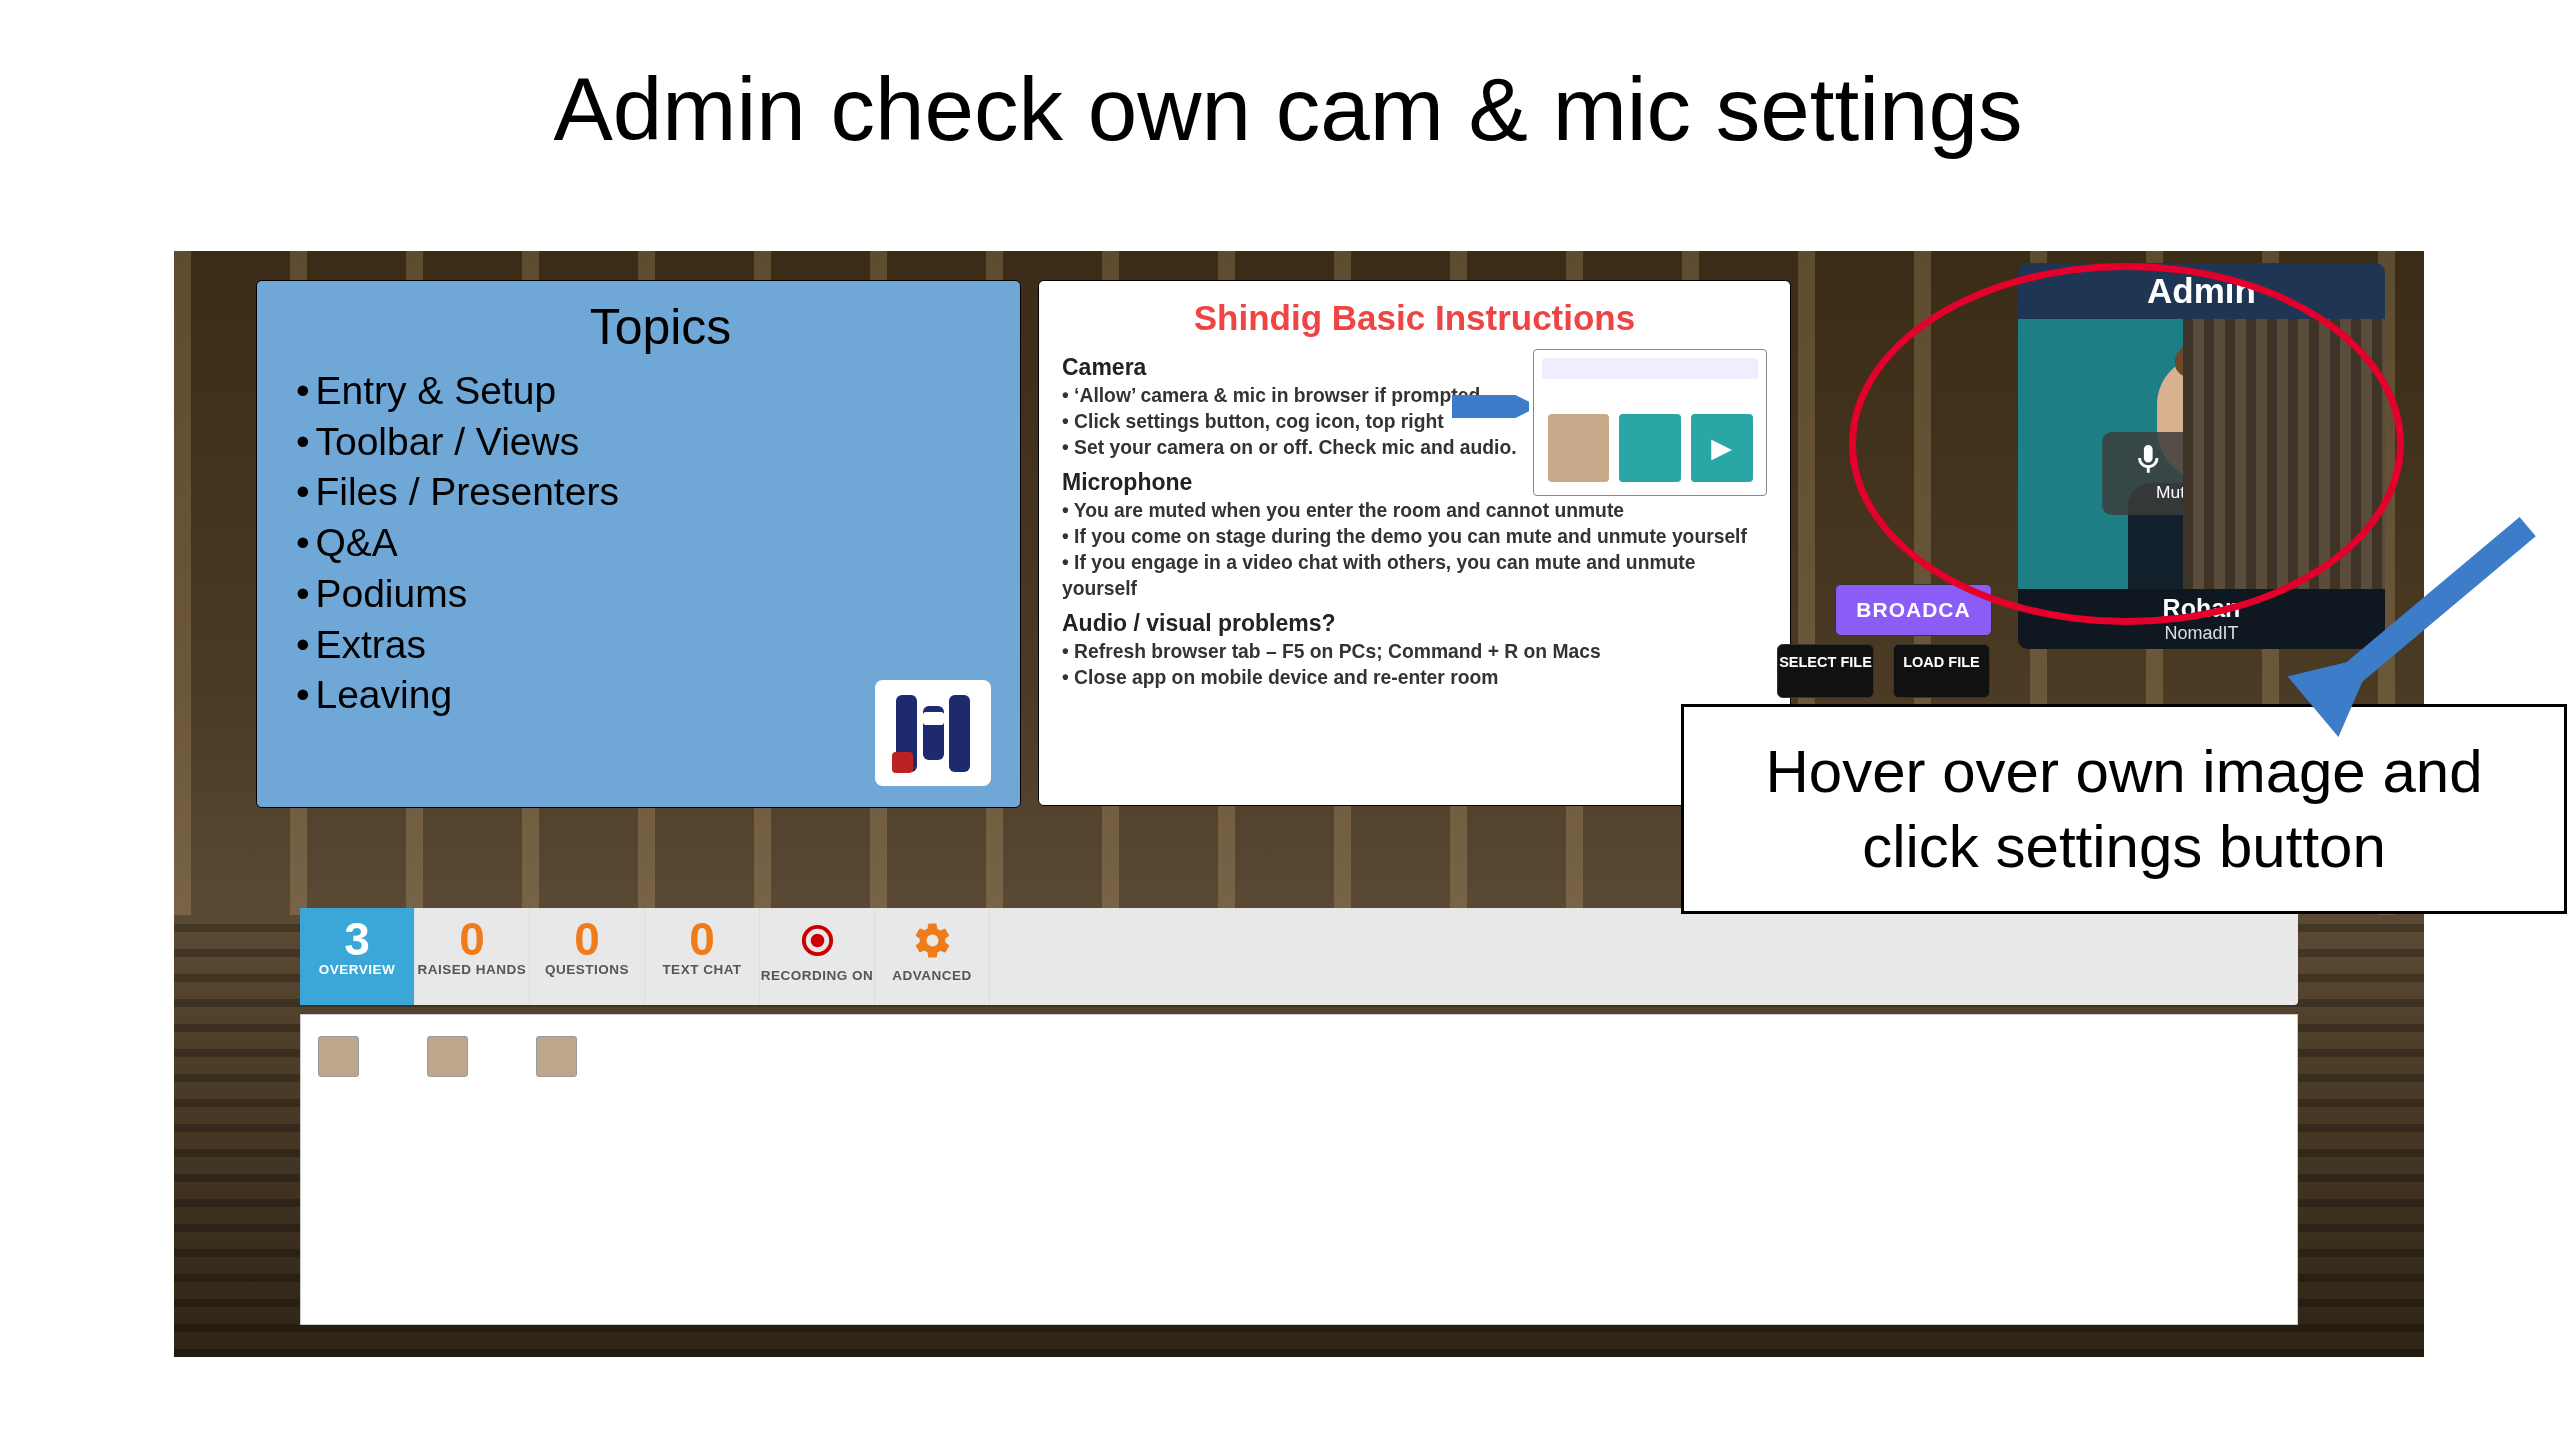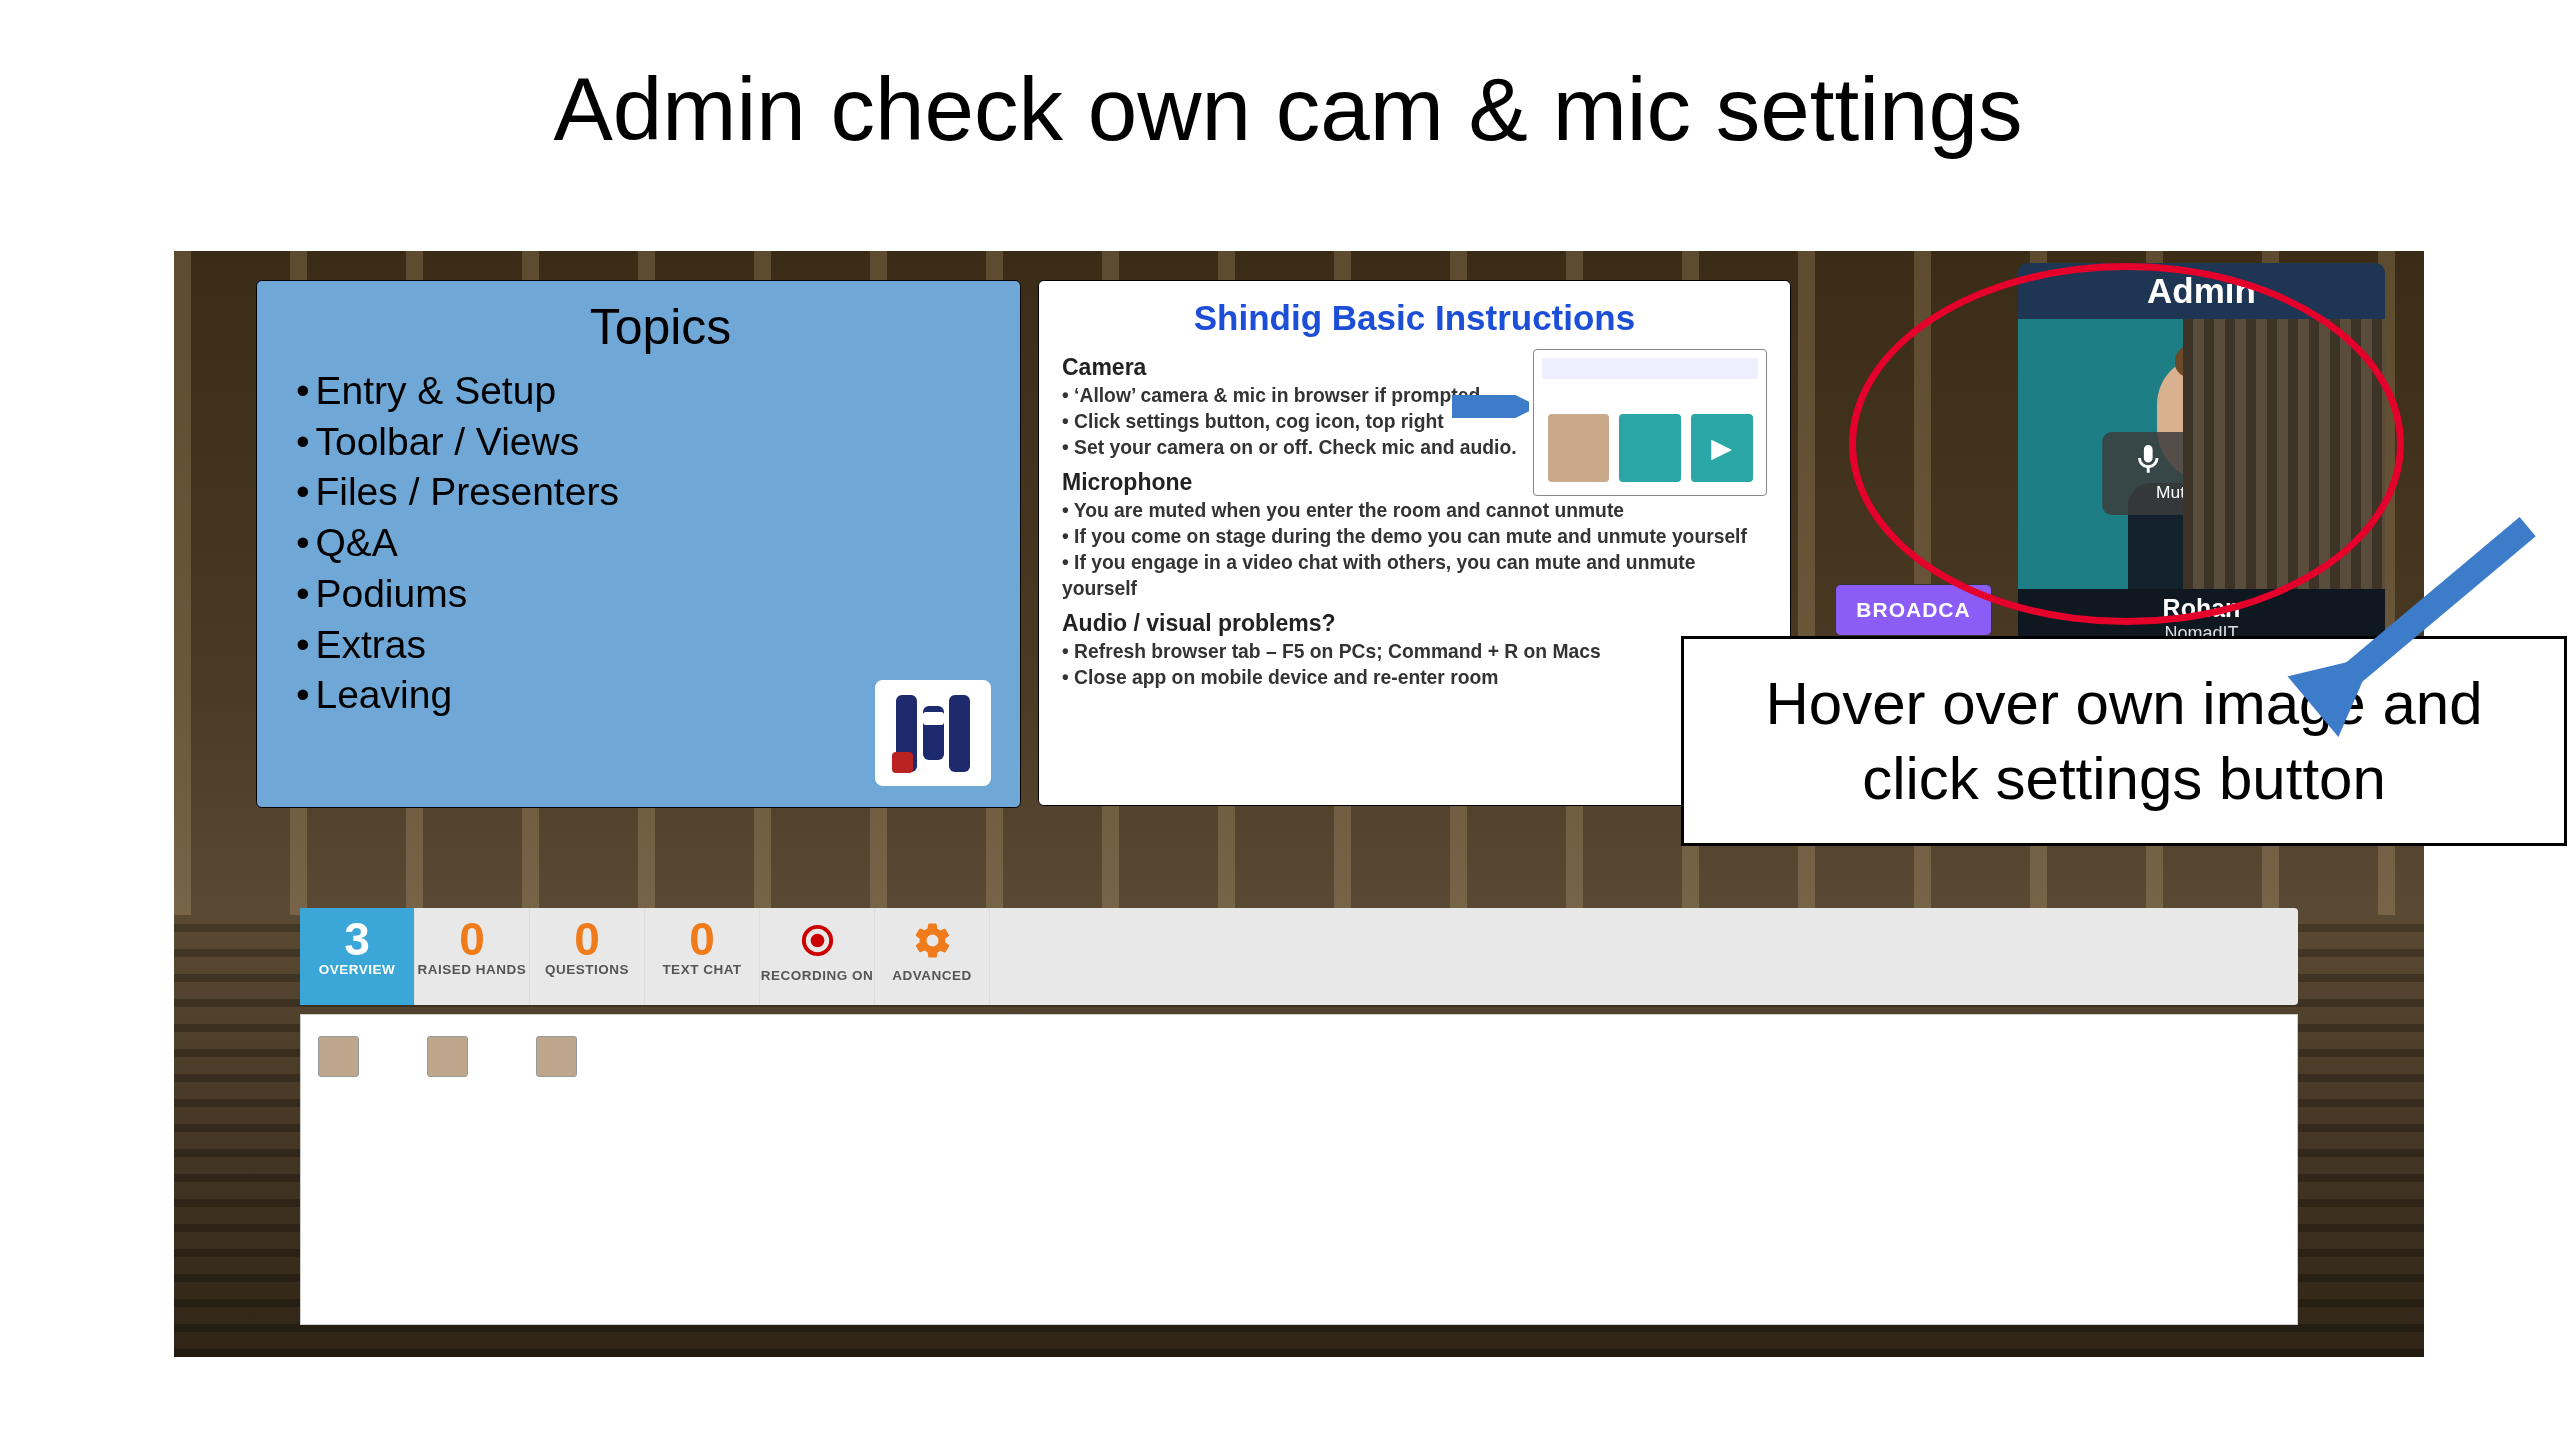--- a/index.html
+++ b/index.html
@@ -23,21 +23,21 @@
   .topics ul li:before{content:"•";margin-right:5.8px;}
   .logo{position:absolute;right:29px;bottom:21px;width:116px;height:106px;background:#fff;border-radius:7.7px;display:flex;align-items:center;justify-content:center;gap:5.8px;}
   .logo .bar{width:21px;border-radius:5.8px;}
   .b1{background:#1d2a6e;height:77px;}
   .b2{background:#1d2a6e;height:54px;}
   .b2:after{content:"";display:block;width:21px;height:13.5px;background:#fff;margin-top:5.8px;border-radius:2.9px;}
   .b3{background:#1d2a6e;height:77px;}
   .b4{position:absolute;left:17.4px;bottom:13.5px;width:21px;height:21px;background:#b22;border-radius:3.9px;}
   
   .instr{position:absolute;left:864px;top:29px;width:753px;height:526px;background:#fff;border:1.9px solid #000;border-radius:5.8px;padding:17.4px 23px;box-sizing:border-box;color:#333;}
-  .instr h2{margin:0 0 16px;text-align:center;font-size:35px;font-weight:700;color:#1d4ed8;}
+  .instr h2{margin:0 0 16px;text-align:center;font-size:35px;font-weight:700;color:#ef4444;}
   .instr h3{margin:7.7px 0 1.9px;font-size:23px;font-weight:700;color:#222;}
   .instr ul{margin:0 0 3.9px 0;padding:0;list-style:none;font-size:19.3px;line-height:1.35;font-weight:bold;}
   .instr ul li:before{content:"• ";}
   .thumb{position:absolute;right:23px;top:68px;width:232px;height:145px;background:#fff;border:1.9px solid #888;border-radius:3.9px;}
   .thumb:before{content:"";position:absolute;left:7.7px;right:7.7px;top:7.7px;height:21px;background:#eef;border-radius:2.9px;}
   .thumb-row{position:absolute;left:13.5px;right:13.5px;bottom:13.5px;height:68px;display:flex;gap:9.7px;}
   .thumb-row div{flex:1;background:#2aa6a6;border-radius:3.9px;}
   .thumb-row div:first-child{background:#caa88a;}
   .thumb-row div:last-child{display:flex;align-items:center;justify-content:center;color:#fff;font-size:27px;}
   .arrow-to-thumb{position:absolute;right:261px;top:114px;width:77px;height:23px;}
@@ -74,21 +74,21 @@
   .tnum{display:block;font-size:46px;font-weight:700;color:#f07b1a;line-height:1;margin-top:7.7px;}
   .titem.first .tnum{color:#fff;}
   .tlabel{display:block;font-size:13.5px;font-weight:700;color:#555;letter-spacing:0.5px;}
   .titem.first .tlabel{color:#fff;}
   .ticon{display:block;height:54px;margin-top:5.8px;display:flex;align-items:center;justify-content:center;}
   
   .strip{position:absolute;left:126px;right:126px;top:763px;height:309px;background:#fff;border:1px solid #ccc;}
   .avatars{position:absolute;left:17.4px;top:21px;display:flex;gap:68px;}
   .av{width:39px;height:39px;background:#bda68c;border:1px solid #999;border-radius:2.9px;}
   
-  .callout{position:absolute;left:1681px;top:636px;width:802px;background:#fff;border:3.9px solid #000;padding:27px 39px;font-size:60px;line-height:1.25;text-align:center;}
+  .callout{position:absolute;left:1681px;top:704px;width:802px;background:#fff;border:3.9px solid #000;padding:27px 39px;font-size:60px;line-height:1.25;text-align:center;}
   
   .big-arrow{position:absolute;left:2279px;top:570px;transform:rotate(-40deg);}
 </style>
 </head>
 <body>
 
 <div class="slide">
   <div class="slide-title">Admin check own cam &amp; mic settings</div>
 
   <div class="screenshot">

